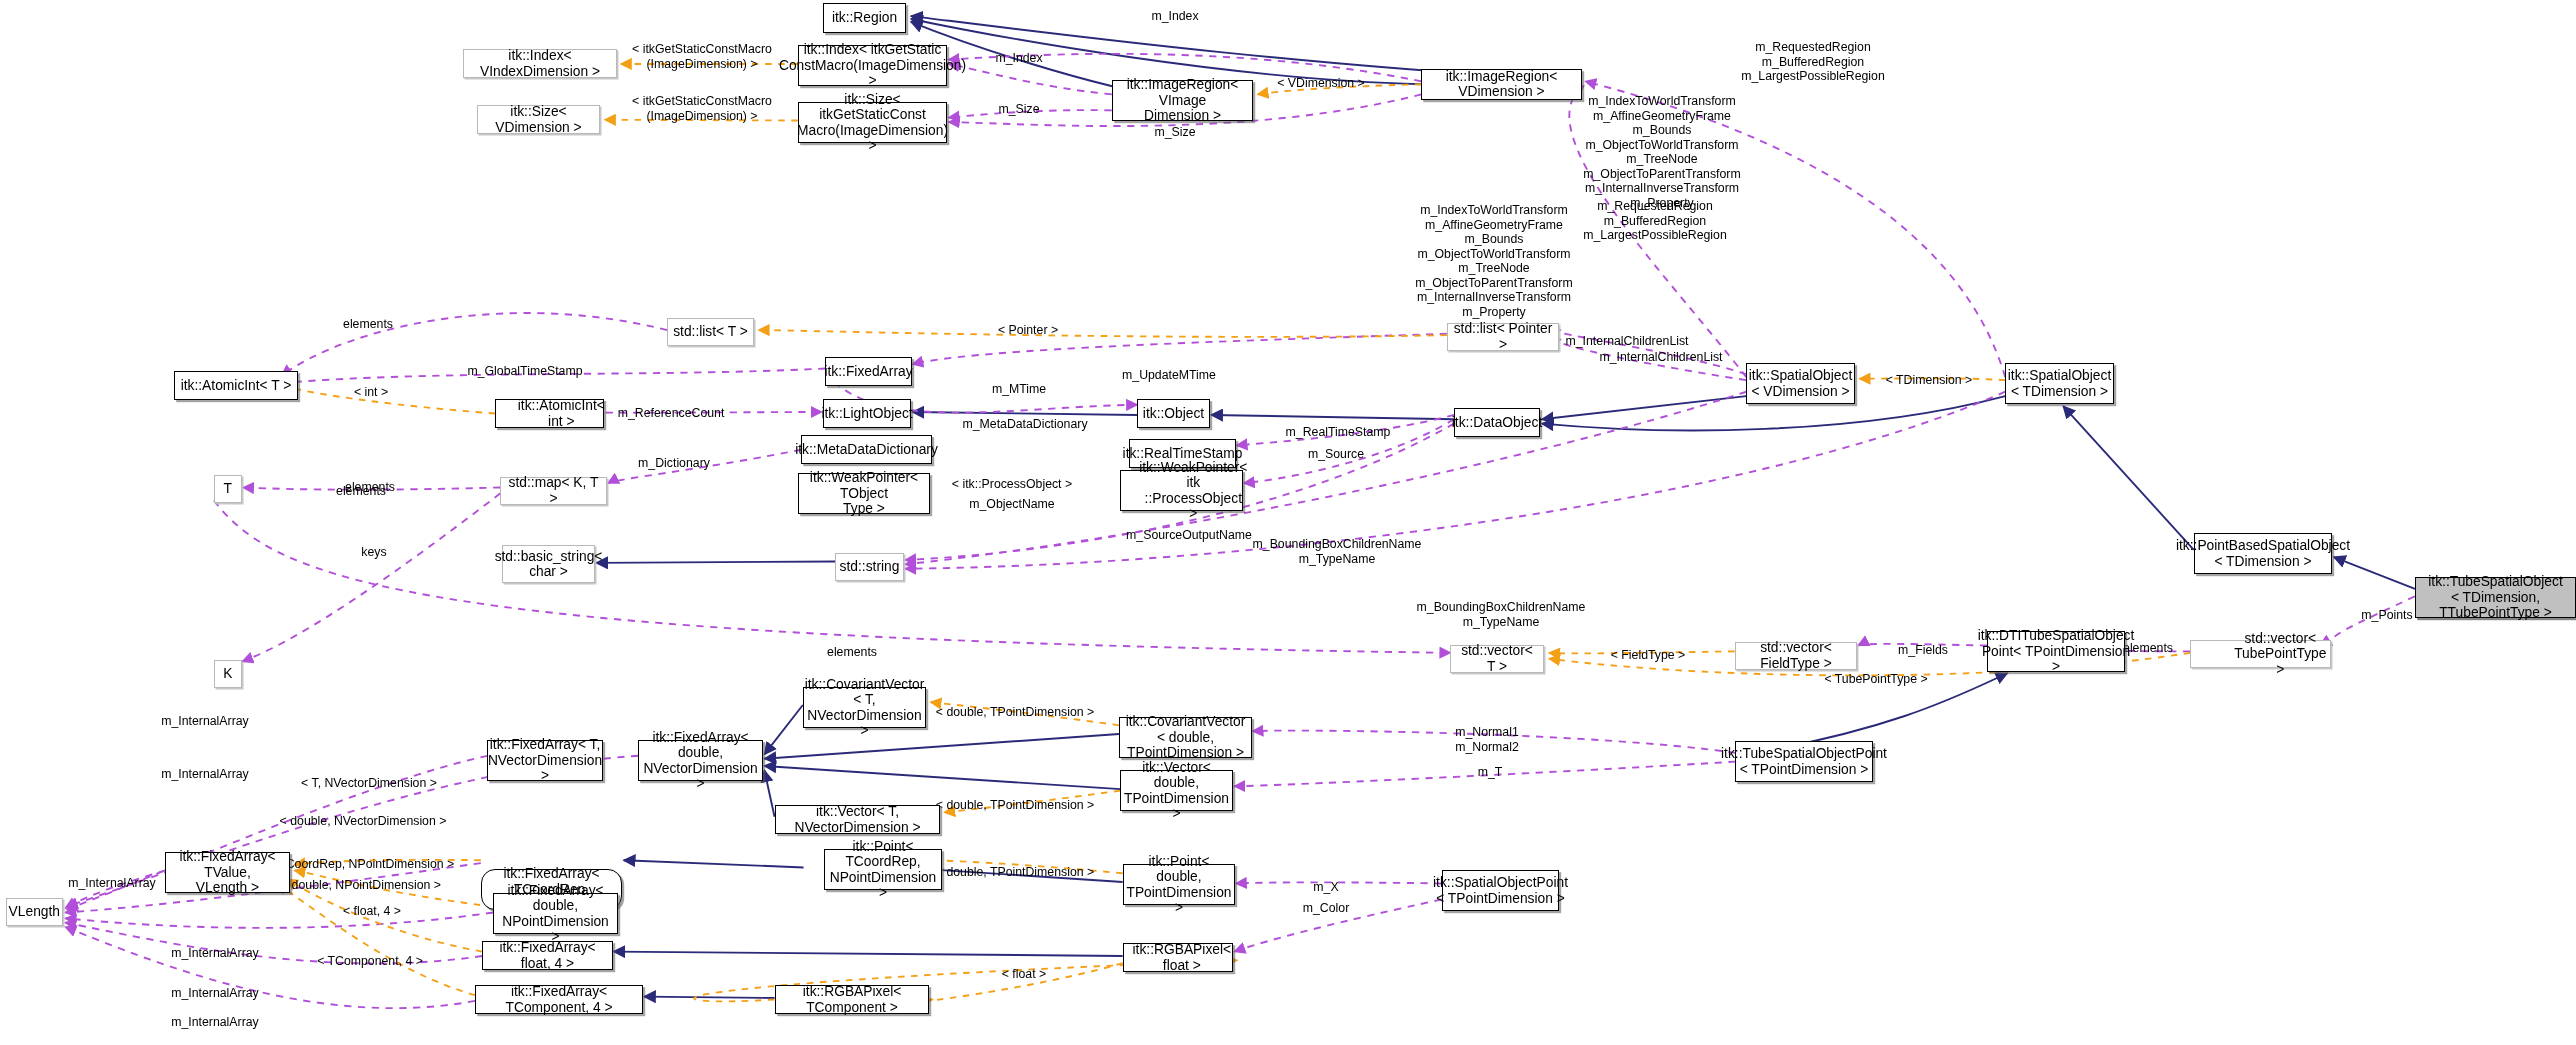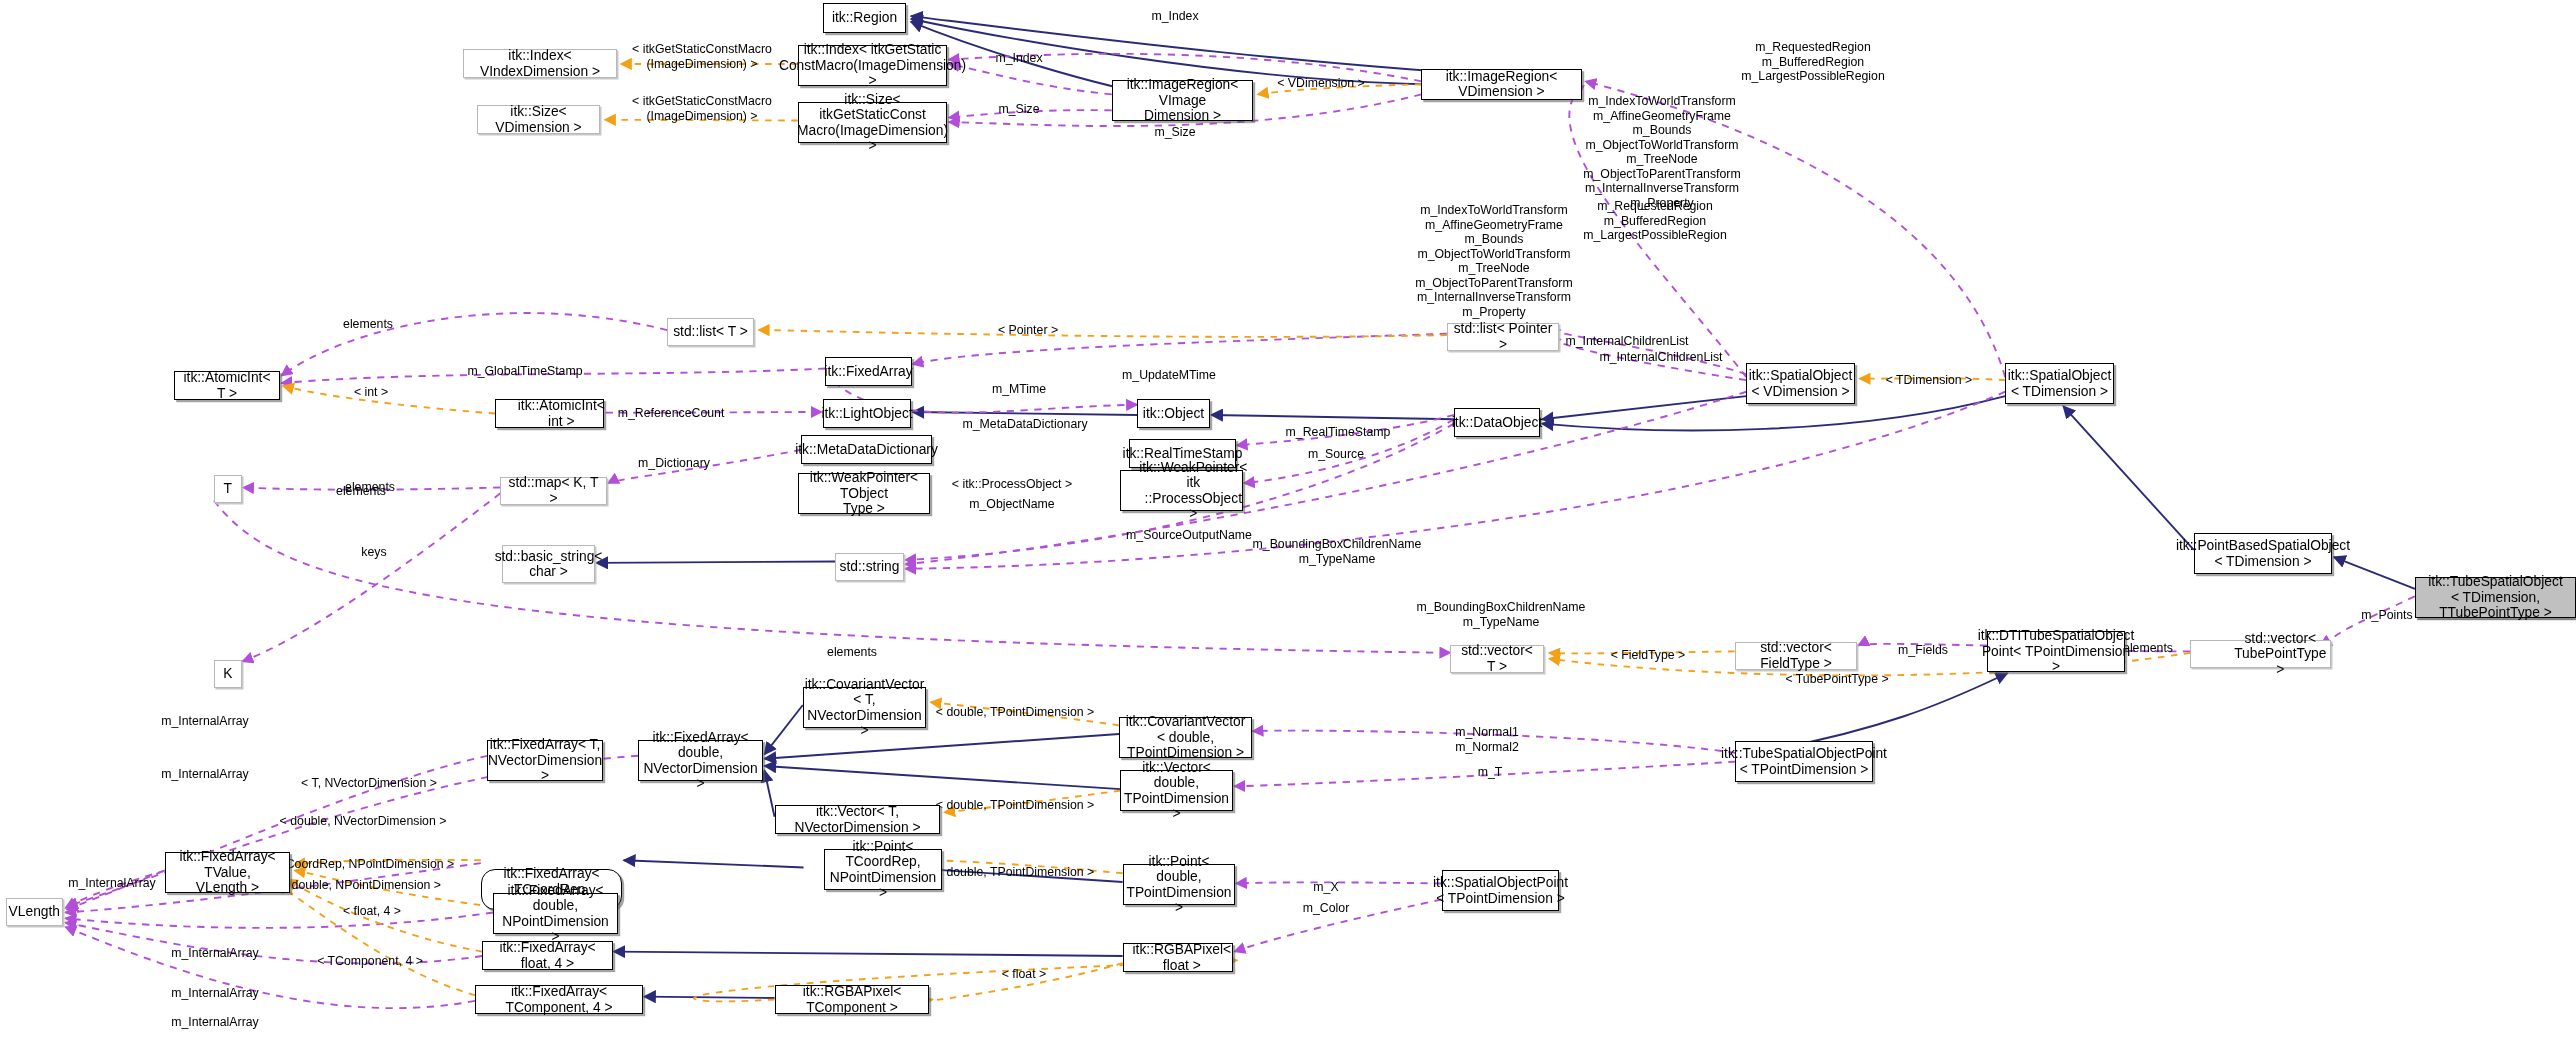--- a/index.html
+++ b/index.html
@@ -169,21 +169,21 @@
       <div class="node" style="left: 823px; top: 2.9px; width: 83px; height: 30.5px;">itk::Region</div>
       <div class="node ext" style="left: 463px; top: 49px; width: 154px; height: 29px;">itk::Index&lt; VIndexDimension &gt;</div>
       <div class="node" style="left: 798px; top: 45px; width: 149px; height: 41px;">itk::Index&lt; itkGetStatic
 ConstMacro(ImageDimension) &gt;</div>
       <div class="node ext" style="left: 477px; top: 105px; width: 123px; height: 29px;">itk::Size&lt; VDimension &gt;</div>
       <div class="node" style="left: 798px; top: 102px; width: 149px; height: 41px;">itk::Size&lt; itkGetStaticConst
 Macro(ImageDimension) &gt;</div>
       <div class="node" style="left: 1112px; top: 80px; width: 141px; height: 41px;">itk::ImageRegion&lt; VImage
 Dimension &gt;</div>
       <div class="node" style="left: 1421px; top: 69px; width: 161px; height: 30.5px;">itk::ImageRegion&lt; VDimension &gt;</div>
-      <div class="node" style="left: 174px; top: 371px; width: 106px; height: 29px;">itk::AtomicInt&lt; T &gt;</div>
+      <div class="node" style="left: 174px; top: 371px; width: 124px; height: 29px;">itk::AtomicInt&lt; T &gt;</div>
       <div class="node" style="left: 495px; top: 399px; width: 109px; height: 29px; padding-left: 28px;">itk::AtomicInt&lt; int &gt;</div>
       <div class="node ext" style="left: 667px; top: 318px; width: 87px; height: 27.6px;">std::list&lt; T &gt;</div>
       <div class="node ext" style="left: 1447px; top: 323px; width: 112px; height: 27.6px;">std::list&lt; Pointer &gt;</div>
       <div class="node" style="left: 825px; top: 357px; width: 87px; height: 29px;">itk::FixedArray</div>
       <div class="node" style="left: 823px; top: 399px; width: 88px; height: 29px;">itk::LightObject</div>
       <div class="node" style="left: 1137px; top: 399px; width: 73px; height: 29px;">itk::Object</div>
       <div class="node" style="left: 1454px; top: 408px; width: 86px; height: 29px;">itk::DataObject</div>
       <div class="node" style="left: 801px; top: 435px; width: 131px; height: 29px;">itk::MetaDataDictionary</div>
       <div class="node" style="left: 1129px; top: 439px; width: 107px; height: 29px;">itk::RealTimeStamp</div>
       <div class="node" style="left: 798px; top: 473px; width: 132px; height: 41px;">itk::WeakPointer&lt; TObject
@@ -292,21 +292,21 @@
       <div class="edge-label" style="left: 374px; top: 545px;">keys</div>
       <div class="edge-label" style="left: 1189px; top: 528px;">m_SourceOutputName</div>
       <div class="edge-label" style="left: 1337px; top: 537px;">m_BoundingBoxChildrenName
 m_TypeName</div>
       <div class="edge-label" style="left: 1501px; top: 600px;">m_BoundingBoxChildrenName
 m_TypeName</div>
       <div class="edge-label" style="left: 852px; top: 645px;">elements</div>
       <div class="edge-label" style="left: 1648px; top: 648px;">&lt; FieldType &gt;</div>
       <div class="edge-label" style="left: 1923px; top: 643px;">m_Fields</div>
       <div class="edge-label" style="left: 2148px; top: 641px;">elements</div>
-      <div class="edge-label" style="left: 1837px; top: 672px;">&lt; TubePointType &gt;</div>
+      <div class="edge-label" style="left: 1876px; top: 672px;">&lt; TubePointType &gt;</div>
       <div class="edge-label" style="left: 2387px; top: 608px;">m_Points</div>
       <div class="edge-label" style="left: 369px; top: 776px;">&lt; T, NVectorDimension &gt;</div>
       <div class="edge-label" style="left: 1015px; top: 705px;">&lt; double, TPointDimension &gt;</div>
       <div class="edge-label" style="left: 1015px; top: 798px;">&lt; double, TPointDimension &gt;</div>
       <div class="edge-label" style="left: 363px; top: 814px;">&lt; double, NVectorDimension &gt;</div>
       <div class="edge-label" style="left: 1487px; top: 725px;">m_Normal1
 m_Normal2</div>
       <div class="edge-label" style="left: 1490px; top: 765px;">m_T</div>
       <div class="edge-label" style="left: 361px; top: 857px;">&lt; TCoordRep, NPointDimension &gt;</div>
       <div class="edge-label" style="left: 361px; top: 878px;">&lt; double, NPointDimension &gt;</div>

